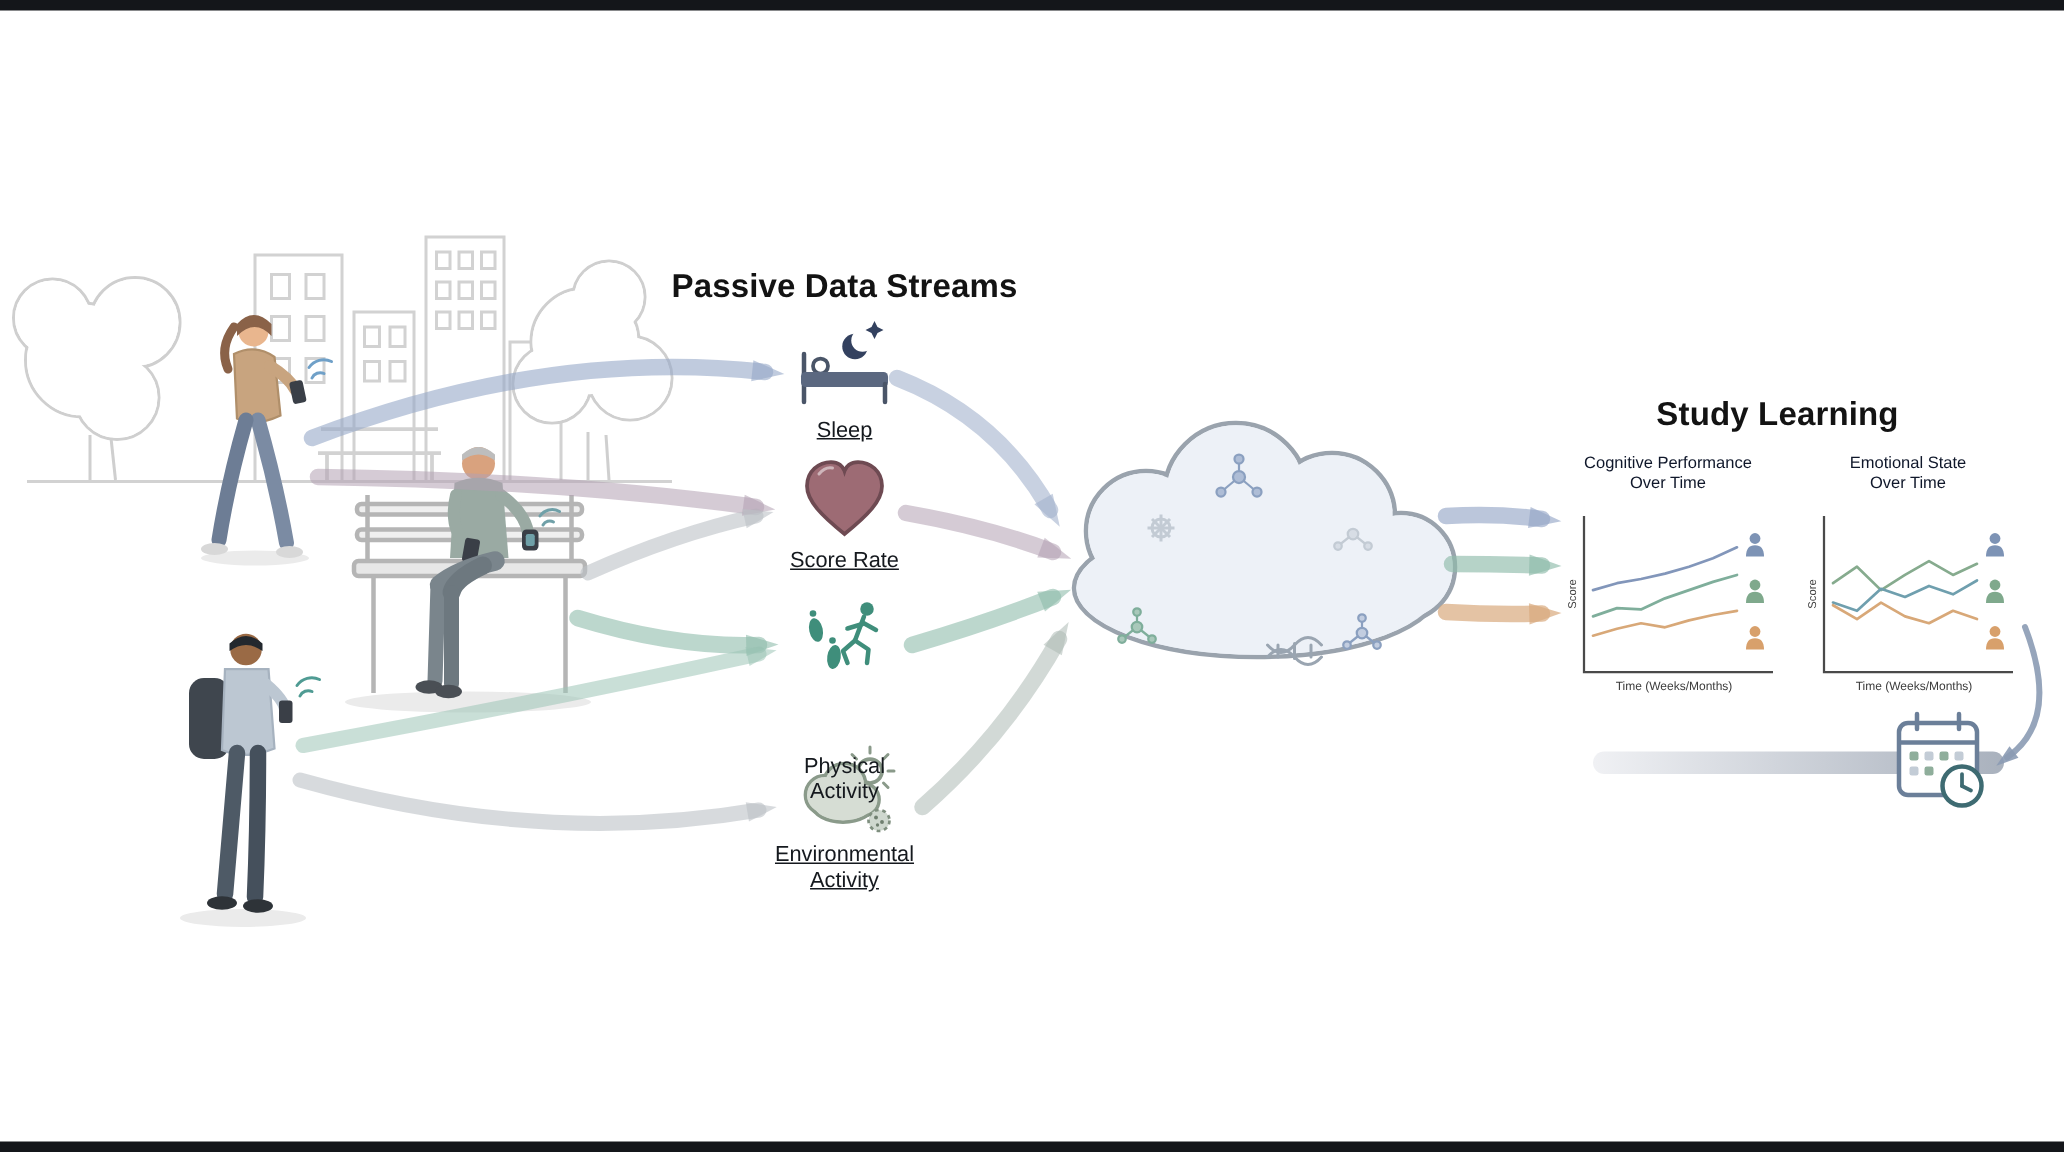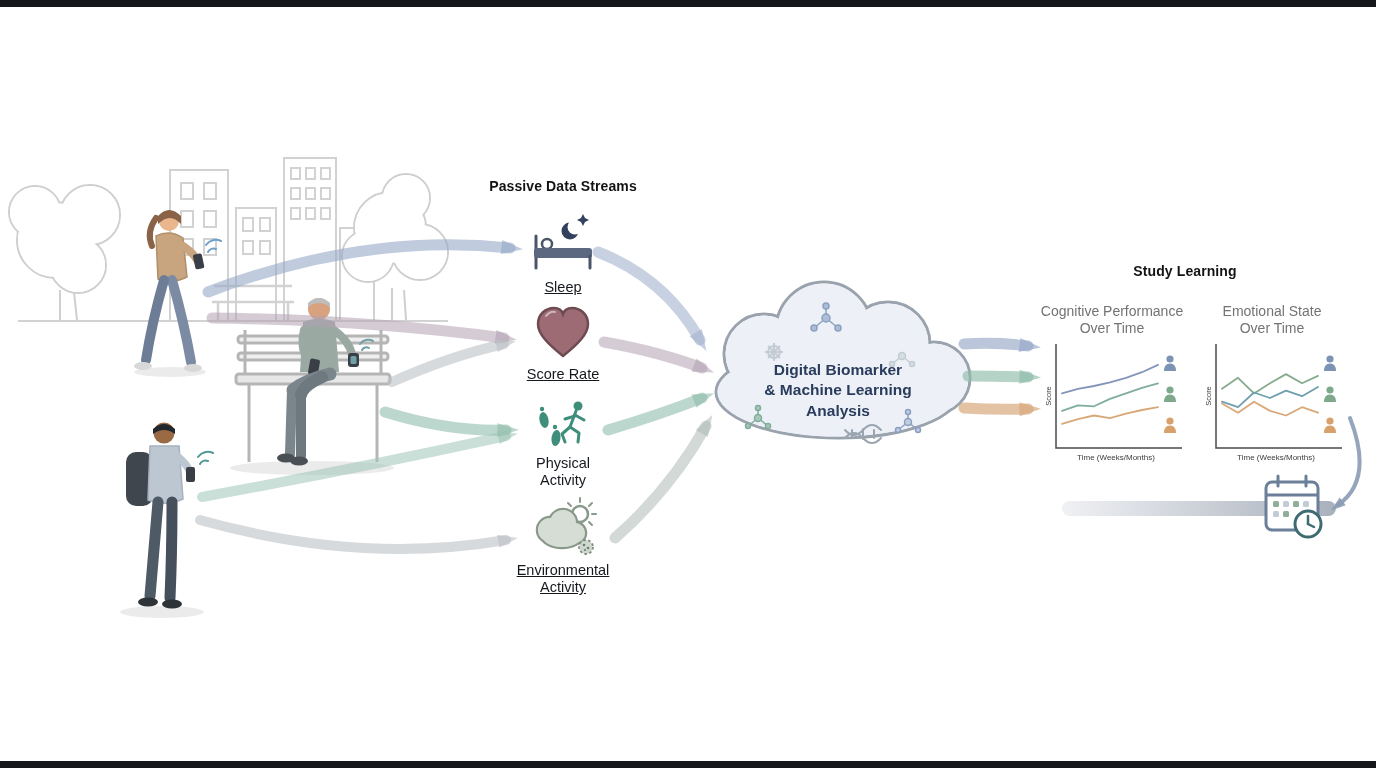--- a/index.html
+++ b/index.html
@@ -15,26 +15,26 @@
   .bar.top{top:0;}
   .bar.bottom{bottom:0;}
   .scene{position:absolute;left:0;top:0;}
   .label{
     position:absolute;
     transform:translateX(-50%);
     text-align:center;
     white-space:pre-line;
     color:#1c1c1c;
   }
-  .title-lg{font-size:14px;font-weight:700;color:#131313;letter-spacing:.1px;}
+  .title-lg{font-size:22px;font-weight:700;color:#131313;letter-spacing:.1px;}
   .stream-label{font-size:14.5px;color:#15191e;line-height:1.18;}
-  .w80{width:84px;}
+  .w80{width:84px;margin-top:48px;}
   .w110{width:112px;text-decoration:underline;}
   .cloud-label{font-size:15.5px;font-weight:700;color:#2a3c5c;line-height:1.32;width:210px;}
-  .chart-title{font-size:14px;color:#737373;line-height:1.22;width:170px;font-weight:500;}
+  .chart-title{font-size:11px;color:#0f172a;line-height:1.22;width:170px;font-weight:500;}
   .axis-x{font-size:8px;color:#3c3c3c;}
   .vlabel{
     position:absolute;
     transform:translate(-50%,-50%) rotate(-90deg);
     font-size:7.5px;color:#3c3c3c;white-space:nowrap;
   }
 </style>
 </head>
 <body>
 
@@ -404,23 +404,20 @@
   <polygon points="1330.8881919804285,510.51563112370263 1339.6693546629604,497.53436171454496 1345.6462071776098,505.2408646862204" fill="#8b9bb4" opacity="0.9"></polygon>
     </svg>
 
   <div class="label title-lg" style="left:563px; top:178px;">Passive Data Streams</div>
 
   <div class="label stream-label w110" style="left:563px; top:279px;">Sleep</div>
   <div class="label stream-label w110" style="left:563px; top:366px;">Score Rate</div>
   <div class="label stream-label w80" style="left:563px; top:455px;">Physical Activity</div>
   <div class="label stream-label w110" style="left:563px; top:562px;">Environmental Activity</div>
 
-  <div class="label cloud-label" style="left:838px; top:360px;">Digital Biomarker
-&amp; Machine Learning
-Analysis</div>
 
   <div class="label title-lg" style="left:1185px; top:263px;">Study Learning</div>
 
   <div class="label chart-title" style="left:1112px; top:303px;">Cognitive Performance
 Over Time</div>
   <div class="label chart-title" style="left:1272px; top:303px;">Emotional State
 Over Time</div>
 
   <div class="vlabel" style="left:1048px; top:396px;">Score</div>
   <div class="vlabel" style="left:1208px; top:396px;">Score</div>

